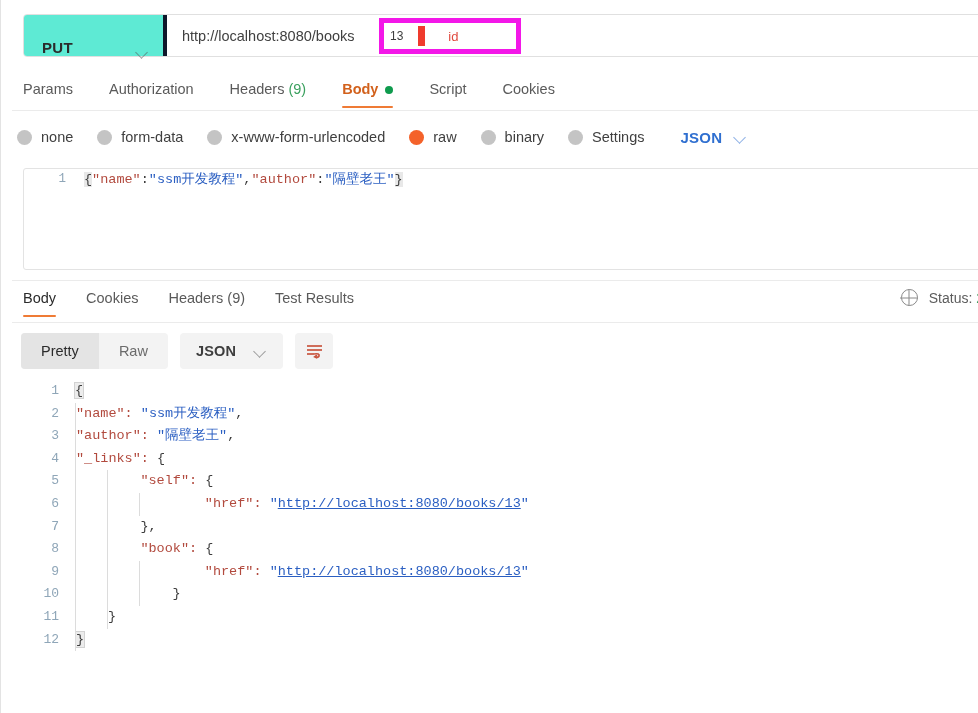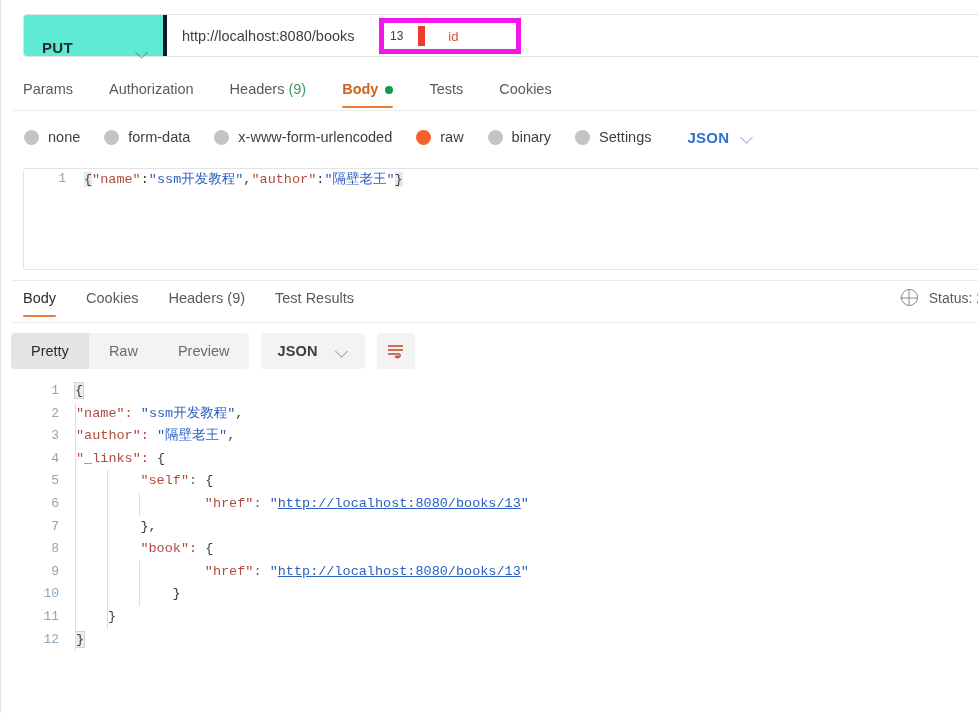--- a/index.html
+++ b/index.html
@@ -102,21 +102,21 @@
     border-radius: 50%; background: #0f9b4e;
     margin-left: 7px; vertical-align: middle;
   }
   .divider-h {
     position: absolute; left: 11px; width: 967px; height: 1px;
     background: #ebebeb;
   }
 
   
   .body-types {
-    position: absolute; left: 23px; top: 124px;
+    position: absolute; left: 16px; top: 124px;
     display: flex; align-items: center; height: 26px;
   }
   .radio-item {
     display: flex; align-items: center; margin-right: 24px;
     cursor: pointer; white-space: nowrap;
   }
   .radio {
     width: 15px; height: 15px; border-radius: 50%;
     background: #c4c4c4; margin-right: 9px; flex: none;
   }
@@ -186,21 +186,21 @@
   }
   .globe::after {
     content: ""; position: absolute; left: -1.3px; right: -1.3px; top: 50%;
     height: 0; border-top: 1.3px solid #8a8a8a; transform: translateY(-50%);
   }
   .status-text { font-size: 14px; color: #5c5c5c; white-space: nowrap; }
   .status-text .sv { color: #3aa05e; }
 
   
   .res-toolbar {
-    position: absolute; left: 10px; top: 333px;
+    position: absolute; left: 20px; top: 333px;
     display: flex; align-items: center;
   }
   .seg-group {
     display: flex; background: #f3f3f3; border-radius: 4px;
     height: 36px; overflow: hidden;
   }
   .seg {
     display: flex; align-items: center; padding: 0 20px;
     font-size: 14.5px; color: #6b6b6b; cursor: pointer; white-space: nowrap;
   }
@@ -269,21 +269,21 @@
     <span class="anno-val">13</span>
     <span class="anno-caret"></span>
     <span class="anno-id">id</span>
   </div>
 
   <div class="req-tabs">
     <div class="tab"><span>Params</span></div>
     <div class="tab"><span>Authorization</span></div>
     <div class="tab"><span>Headers</span> <span class="count">(9)</span></div>
     <div class="tab active"><span>Body</span><span class="dot-green"></span></div>
-    <div class="tab"><span>Tests</span></div>
+    <div class="tab"><span>Script</span></div>
     <div class="tab"><span>Cookies</span></div>
   </div>
   <div class="divider-h" style="top:110px;"></div>
 
   <div class="body-types">
     <div class="radio-item">
       <span class="radio"></span>
       <span class="radio-label">none</span>
     </div>
     <div class="radio-item">
@@ -336,23 +336,20 @@
   <div class="divider-h" style="top:322px;"></div>
 
   <div class="res-toolbar">
     <div class="seg-group">
       <div class="seg active">
           <span>Pretty</span>
         </div>
       <div class="seg">
           <span>Raw</span>
         </div>
-      <div class="seg">
-          <span>Preview</span>
-        </div>
     </div>
     <div class="fmt-select">
       <span class="jtext2">JSON</span>
       <span class="chev"></span>
     </div>
     <div class="wrap-btn">
       <svg width="19" height="16" viewBox="0 0 19 16">
         <line x1="2" y1="3" x2="17" y2="3" stroke="#c9553f" stroke-width="1.7"></line>
         <line x1="2" y1="7" x2="17" y2="7" stroke="#c9553f" stroke-width="1.7"></line>
         <line x1="2" y1="11" x2="9" y2="11" stroke="#c9553f" stroke-width="1.7"></line>

